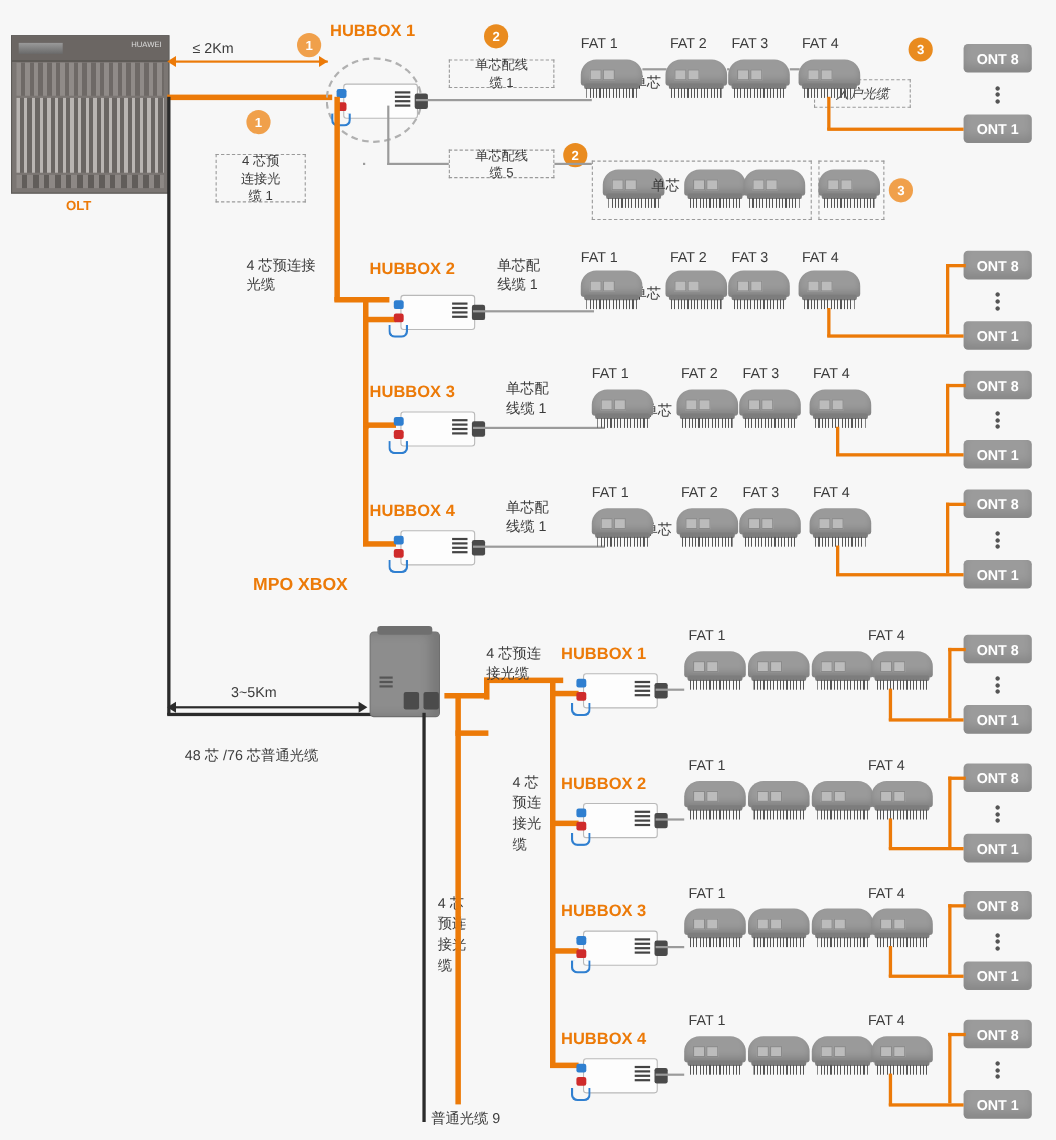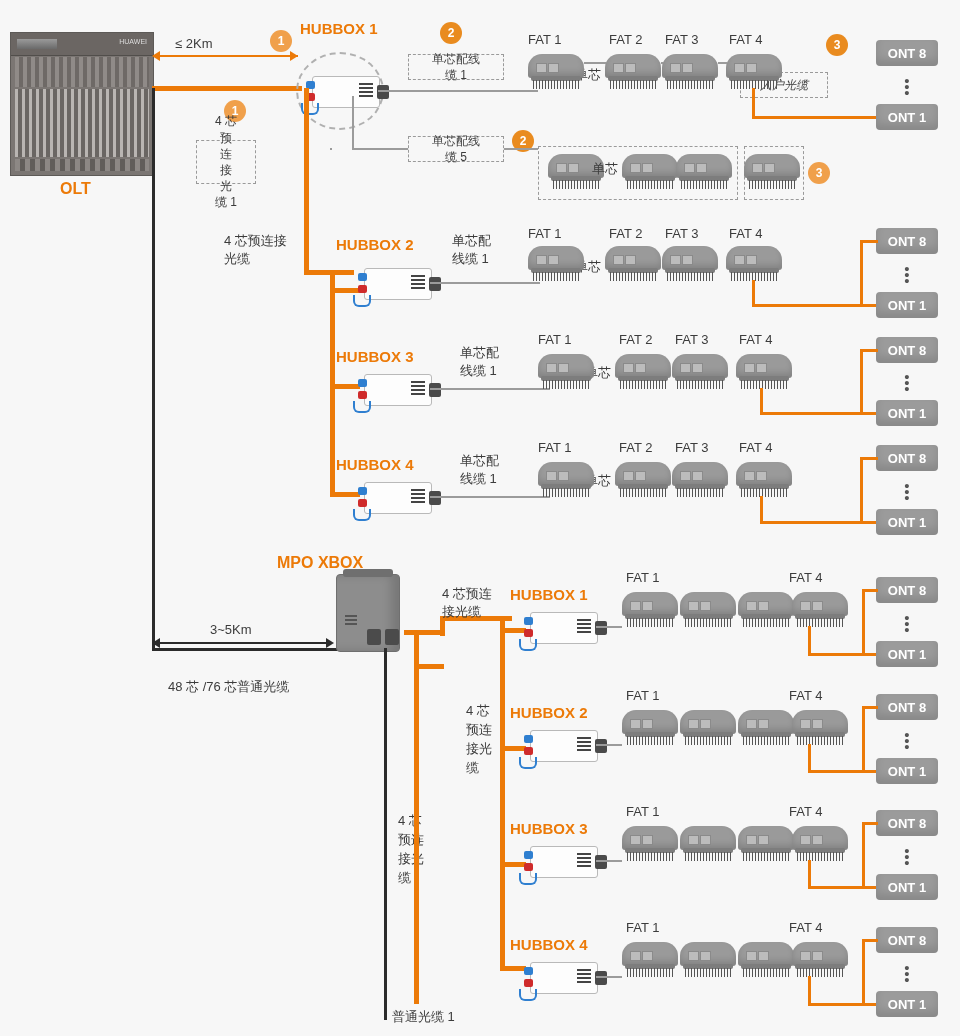--- a/index.html
+++ b/index.html
@@ -45,21 +45,21 @@
   #olt{position:absolute;left:10px;top:32px;width:142px;height:142px;background:#7b7673;border:1px solid #5d5a57;}
   #olt .top{position:absolute;left:0;top:0;width:142px;height:22px;background:#6b6663;border-bottom:1px solid #514e4b;}
   #olt .brand{position:absolute;right:6px;top:5px;font-size:7px;color:#ddd;}
   #olt .logo{position:absolute;left:6px;top:6px;width:40px;height:10px;background:linear-gradient(#9a9a9a,#6a6a6a);}
   #olt .fanrow{position:absolute;left:4px;top:24px;width:134px;height:30px;
        background:repeating-linear-gradient(to right,#908b88 0 4px,#6e6966 4px 8px);}
   #olt .cards{position:absolute;left:4px;top:56px;width:134px;height:68px;
        background:repeating-linear-gradient(to right,#b9b5b2 0 3px,#6a6663 3px 7px);}
   #olt .bottom{position:absolute;left:4px;top:126px;width:134px;height:12px;
        background:repeating-linear-gradient(to right,#8d8885 0 5px,#615d5a 5px 10px);}
-  #oltLabel{position:absolute;left:60px;top:180px;font-size:16px;font-weight:bold;color:#ec7a08;}
+  #oltLabel{position:absolute;left:60px;top:180px;font-size:12px;font-weight:bold;color:#ec7a08;}
   
   .ln{position:absolute;background:#9b9b9b;}
   .lo{position:absolute;background:#ec7a08;}
   .lblk{position:absolute;background:#2b2b2b;}
   .arrowL,.arrowR{position:absolute;width:0;height:0;border-top:5px solid transparent;border-bottom:5px solid transparent;}
   .arrowL{border-right:8px solid #ec7a08;}
   .arrowR{border-left:8px solid #ec7a08;}
   .arrowLk{position:absolute;width:0;height:0;border-top:5px solid transparent;border-bottom:5px solid transparent;border-right:8px solid #2b2b2b;}
   .arrowRk{position:absolute;width:0;height:0;border-top:5px solid transparent;border-bottom:5px solid transparent;border-left:8px solid #2b2b2b;}
   .circle-dash{position:absolute;border:2px dashed #b0b0b0;border-radius:50%;}
@@ -96,21 +96,21 @@
     <div class="lp"></div>
   </div>
 
   <div class="badge" style="left:270px;top:30px;">1</div>
   <div class="badge dark" style="left:440px;top:22px;">2</div>
   <div class="badge dark" style="left:826px;top:34px;">3</div>
   <div class="badge" style="left:224px;top:100px;">1</div>
   <div class="badge dark" style="left:512px;top:130px;">2</div>
   <div class="badge" style="left:808px;top:162px;">3</div>
 
-  <div class="dashbox" style="left:196px;top:140px;width:60px;height:44px;">
+  <div class="dashbox" style="left:196px;top:140px;width:82px;height:44px;">
     <span>4 芯预连接光缆 1</span>
   </div>
   <div class="dashbox" style="left:408px;top:54px;width:96px;height:26px;">
     <span>单芯配线缆 1</span>
   </div>
   <div class="dashbox" style="left:740px;top:72px;width:88px;height:26px;font-style:italic;">
     <span>入户光缆</span>
   </div>
 
   <div class="ln" style="left:310px;top:70px;width:1px;height:0px;"></div>
@@ -375,21 +375,21 @@
   <div class="lblk" style="left:152px;top:88px;width:3px;height:562px;"></div>
   <div class="lblk" style="left:152px;top:648px;width:212px;height:3px;"></div>
   <div class="lbl" style="left:168px;top:678px;">48 芯 /76 芯普通光缆</div>
 
   <div class="lblk" style="left:160px;top:642px;width:170px;height:2px;opacity:0;"></div>
   <div class="lblk" style="left:160px;top:642px;width:170px;height:2px;"></div>
   <div class="arrowLk" style="left:152px;top:638px;"></div>
   <div class="arrowRk" style="left:326px;top:638px;"></div>
   <div class="lbl" style="left:210px;top:622px;">3~5Km</div>
 
-  <div class="big-title" style="left:230px;top:554px;margin-left:47px;">MPO XBOX</div>
+  <div class="big-title" style="left:230px;top:523px;">MPO XBOX</div>
   <div class="abs" style="left:336px;top:574px;width:62px;height:76px;background:#8d8d8d;border:1px solid #6f6f6f;border-radius:4px;
        box-shadow:inset -8px 0 10px rgba(0,0,0,.15);">
     <div class="abs" style="left:6px;top:-6px;width:50px;height:8px;background:#6f6f6f;border-radius:3px;"></div>
     <div class="abs" style="left:8px;top:40px;width:12px;height:12px;
          background:linear-gradient(#555,#555) 0 0/100% 2px no-repeat, linear-gradient(#555,#555) 0 4px/100% 2px no-repeat, linear-gradient(#555,#555) 0 8px/100% 2px no-repeat;"></div>
     <div class="abs" style="left:30px;top:54px;width:14px;height:16px;background:#4b4b4b;border-radius:2px;"></div>
     <div class="abs" style="left:48px;top:54px;width:14px;height:16px;background:#4b4b4b;border-radius:2px;"></div>
   </div>
 
   <div class="lo" style="left:404px;top:630px;width:40px;height:5px;"></div>
@@ -403,21 +403,21 @@
   <div class="lo" style="left:500px;top:746px;width:26px;height:5px;"></div>
   <div class="lo" style="left:500px;top:862px;width:26px;height:5px;"></div>
   <div class="lo" style="left:500px;top:966px;width:26px;height:5px;"></div>
 
   <div class="lbl" style="left:442px;top:585px;line-height:1.4;">4 芯预连<br>接光缆</div>
   <div class="lbl" style="left:466px;top:702px;line-height:1.45;">4 芯<br>预连<br>接光<br>缆</div>
 
   <div class="lblk" style="left:384px;top:648px;width:3px;height:372px;"></div>
   <div class="lbl" style="left:398px;top:812px;line-height:1.45;">4 芯<br>预连<br>接光<br>缆</div>
   <div class="lo" style="left:414px;top:668px;width:5px;height:336px;"></div>
-  <div class="lbl" style="left:392px;top:1008px;">普通光缆 1</div>
+  <div class="lbl" style="left:392px;top:1008px;">普通光缆 9</div>
 
   <div class="hub-title" style="left:510px;top:586px;">HUBBOX 1</div>
   <div class="hub" style="left:530px;top:612px;">
     <div class="qr"></div>
     <div class="port"></div>
     <div class="lp"></div>
   </div>
   <div class="ln" style="left:596px;top:626px;width:26px;height:2px;"></div>
   <div class="fat-lbl" style="left:626px;top:570px;">FAT 1</div>
   <div class="fat-lbl" style="left:789px;top:570px;">FAT 4</div>

